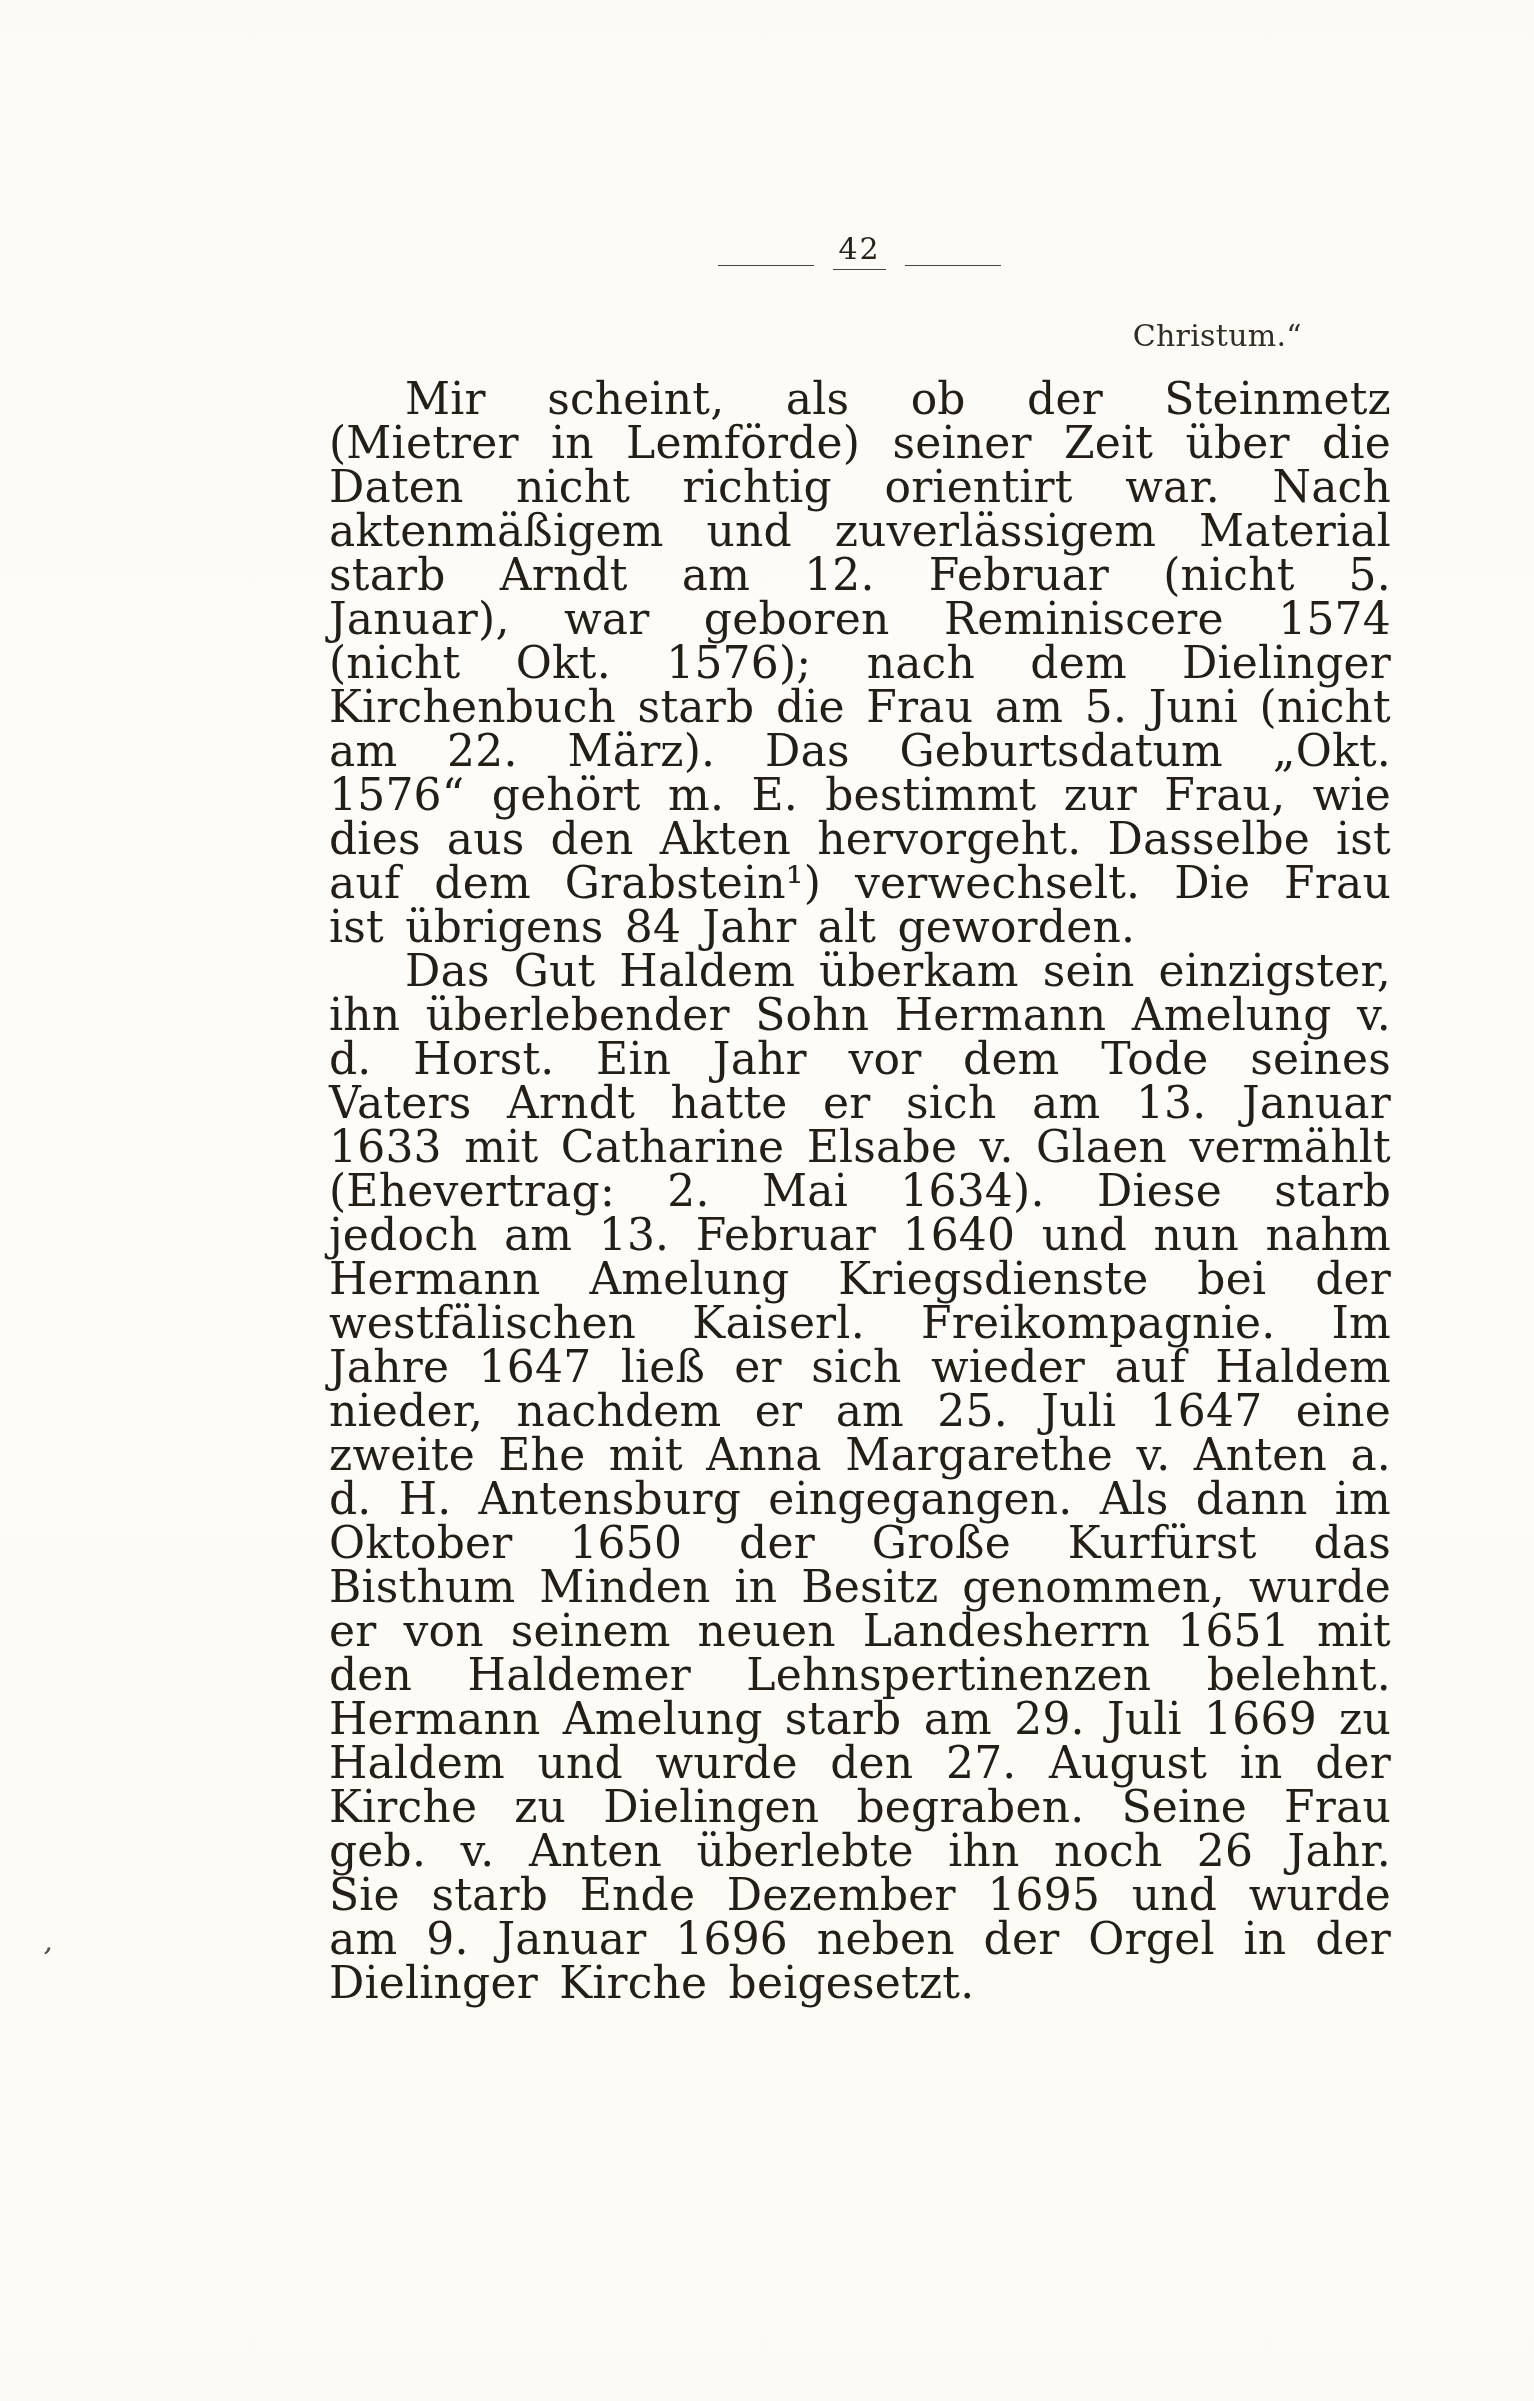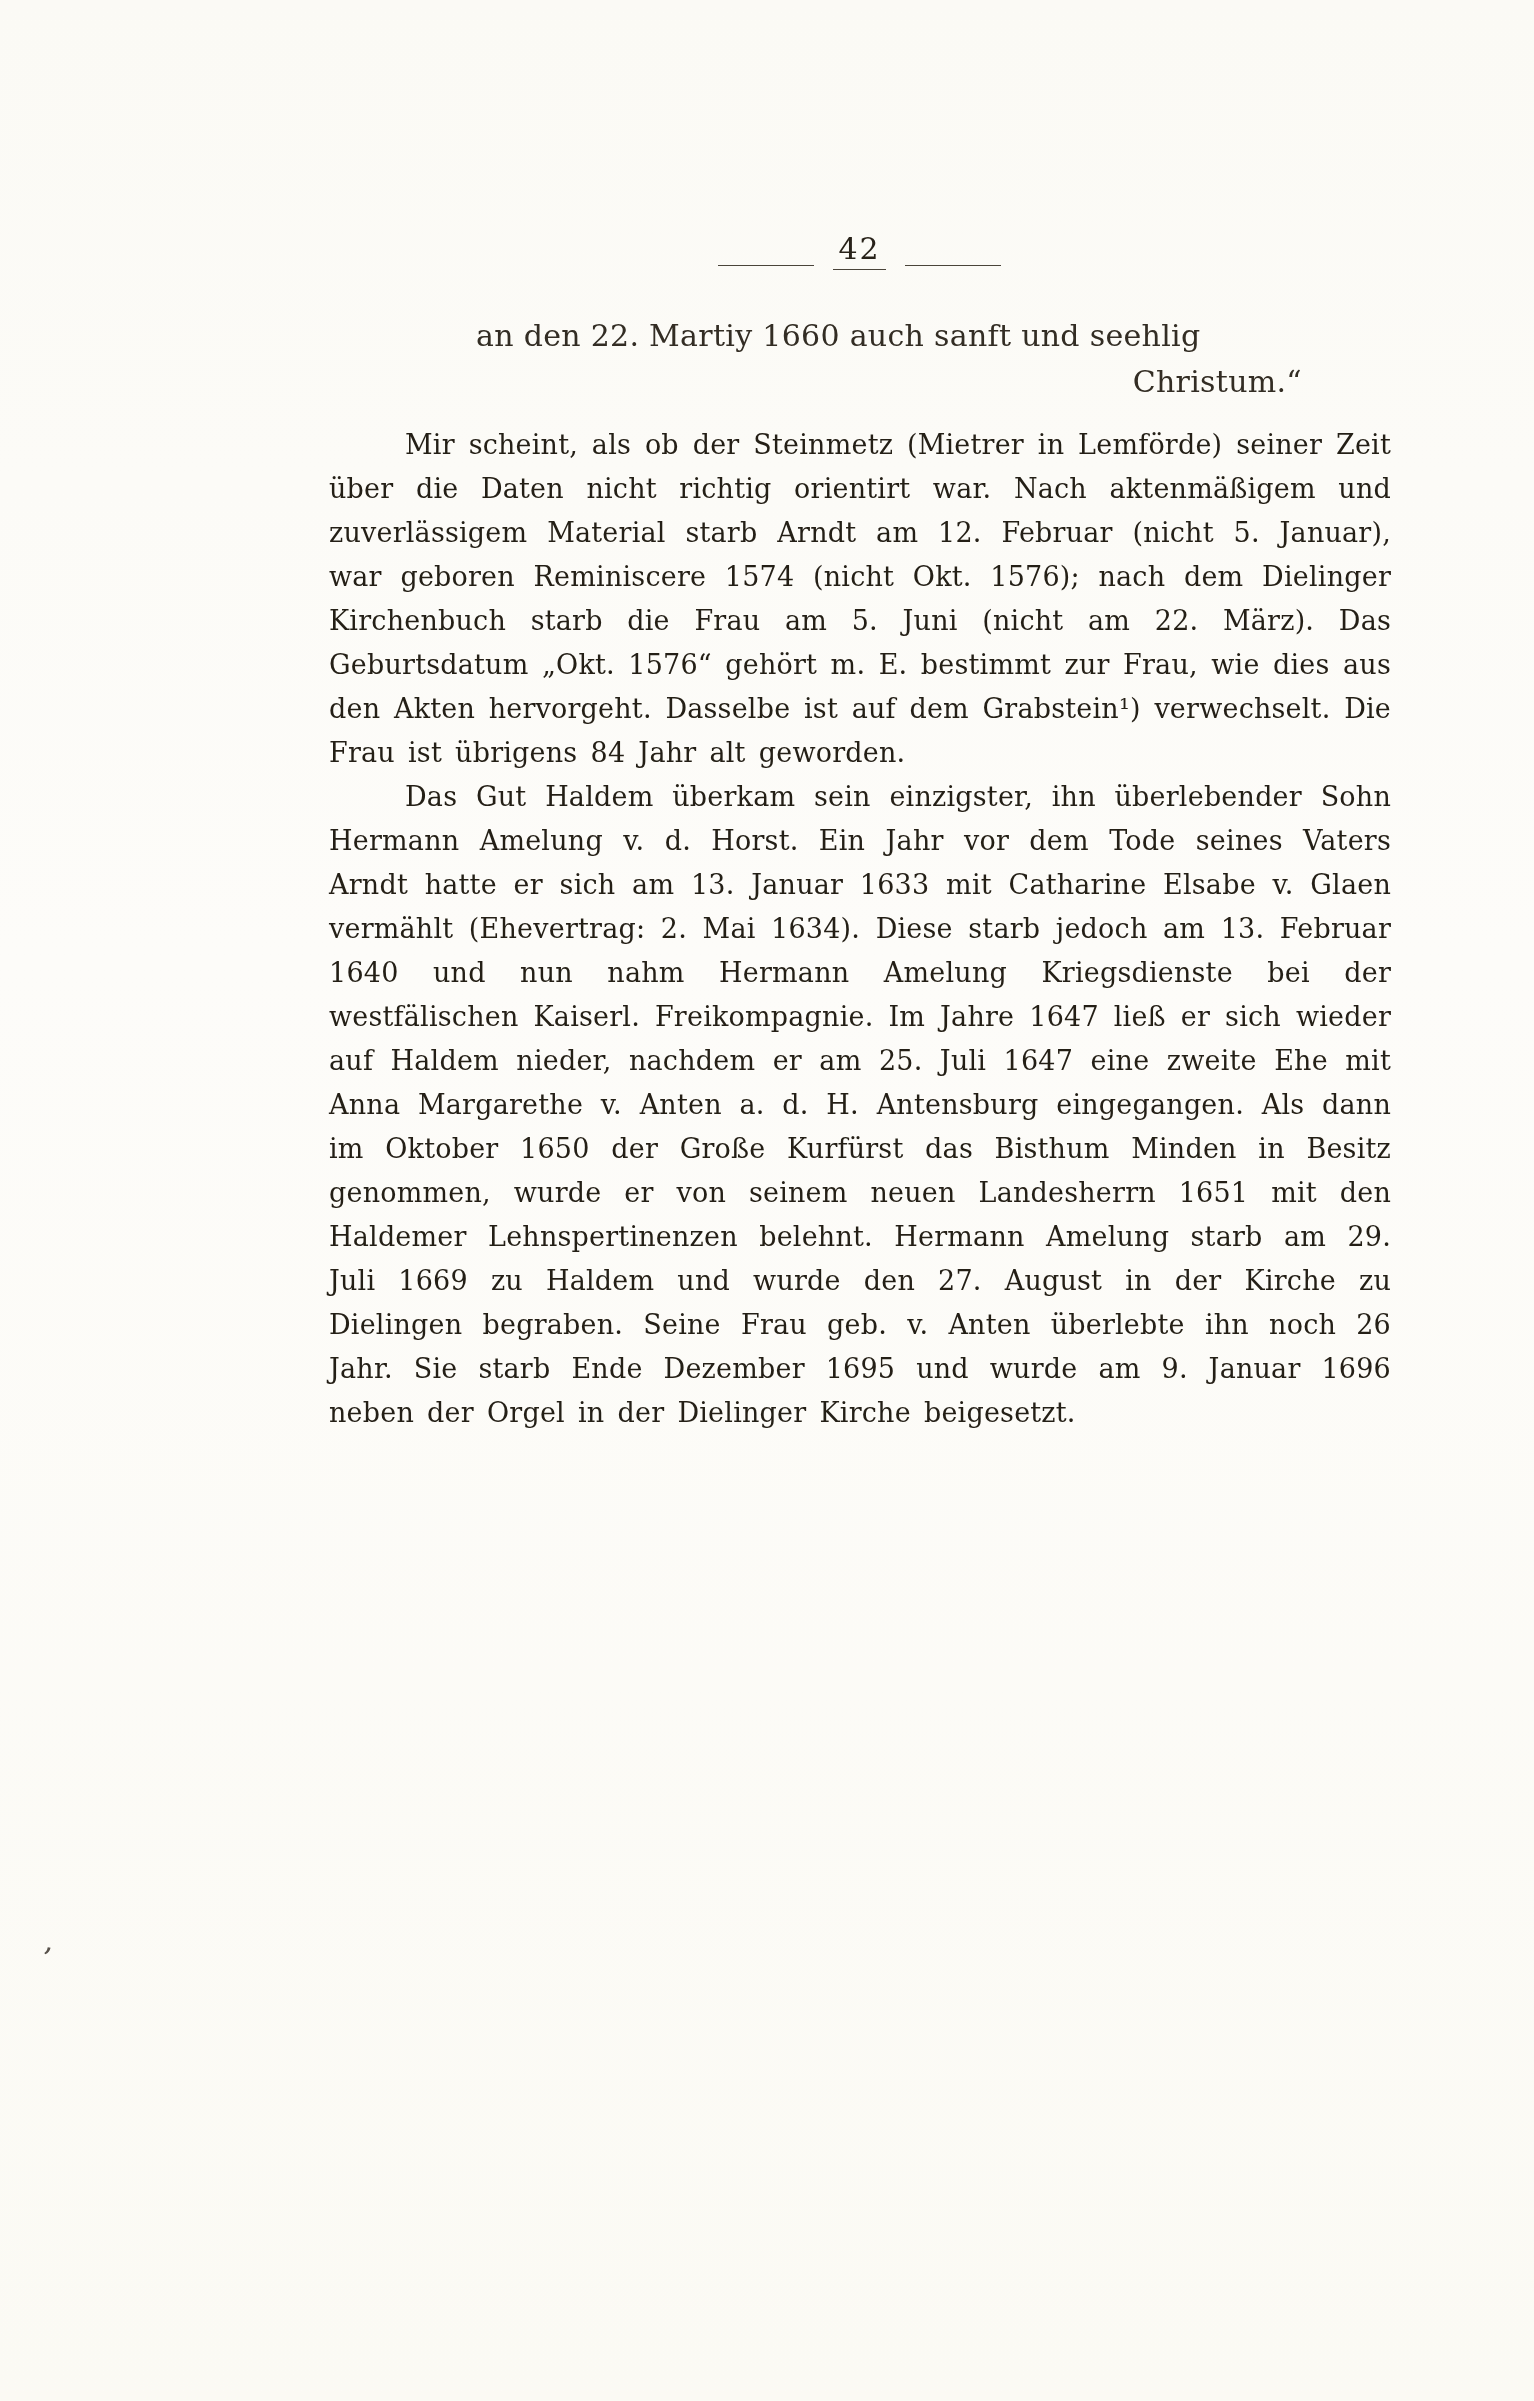--- a/index.html
+++ b/index.html
@@ -59,21 +59,21 @@
   }
   .quote-closing {
     text-align: right;
     padding-right: 62px;
   }
 
   
   .body-text {
     margin-top: 18px;
     width: 1062px;
-    font-size: 27px;
+    font-size: 44px;
     line-height: 44px;
     text-align: justify;
     word-spacing: 0.16em;
     letter-spacing: 0.2px;
     color: #241f16;
   }
   .para {
     margin: 0;
     text-indent: 76px;
     hyphens: auto;
@@ -114,21 +114,20 @@
 
 <div class="page">
 
   <div class="page-header">
     <span class="header-rule"></span>
     <span class="page-number">42</span>
     <span class="header-rule"></span>
   </div>
 
   <div class="quote-block">
-    <div class="quote-line">an den 22. Martiy 1660 auch sanft und seehlig</div>
     <div class="quote-line quote-closing">Christum.“</div>
   </div>
 
   <div class="body-text">
     <p class="para">Mir scheint, als ob der Steinmetz (Mietrer in Lemförde) seiner Zeit über die Daten nicht richtig orientirt war. Nach aktenmäßigem und zuverlässigem Material starb Arndt am 12. Februar (nicht 5. Januar), war geboren Reminiscere 1574 (nicht Okt. 1576); nach dem Dielinger Kirchenbuch starb die Frau am 5. Juni (nicht am 22. März). Das Geburtsdatum „Okt. 1576“ gehört m. E. bestimmt zur Frau, wie dies aus den Akten hervorgeht. Dasselbe ist auf dem Grabstein¹) verwechselt. Die Frau ist übrigens 84 Jahr alt geworden.</p>
     <p class="para">Das Gut Haldem überkam sein einzigster, ihn überlebender Sohn Hermann Amelung v. d. Horst. Ein Jahr vor dem Tode seines Vaters Arndt hatte er sich am 13. Januar 1633 mit Catharine Elsabe v. Glaen vermählt (Ehevertrag: 2. Mai 1634). Diese starb jedoch am 13. Februar 1640 und nun nahm Hermann Amelung Kriegsdienste bei der westfälischen Kaiserl. Freikompagnie. Im Jahre 1647 ließ er sich wieder auf Haldem nieder, nachdem er am 25. Juli 1647 eine zweite Ehe mit Anna Margarethe v. Anten a. d. H. Antensburg eingegangen. Als dann im Oktober 1650 der Große Kurfürst das Bisthum Minden in Besitz genommen, wurde er von seinem neuen Landesherrn 1651 mit den Haldemer Lehnspertinenzen belehnt. Hermann Amelung starb am 29. Juli 1669 zu Haldem und wurde den 27. August in der Kirche zu Dielingen begraben. Seine Frau geb. v. Anten überlebte ihn noch 26 Jahr. Sie starb Ende Dezember 1695 und wurde am 9. Januar 1696 neben der Orgel in der Dielinger Kirche beigesetzt.</p>
   </div>
 
 
   <div class="stray-mark">’</div>

